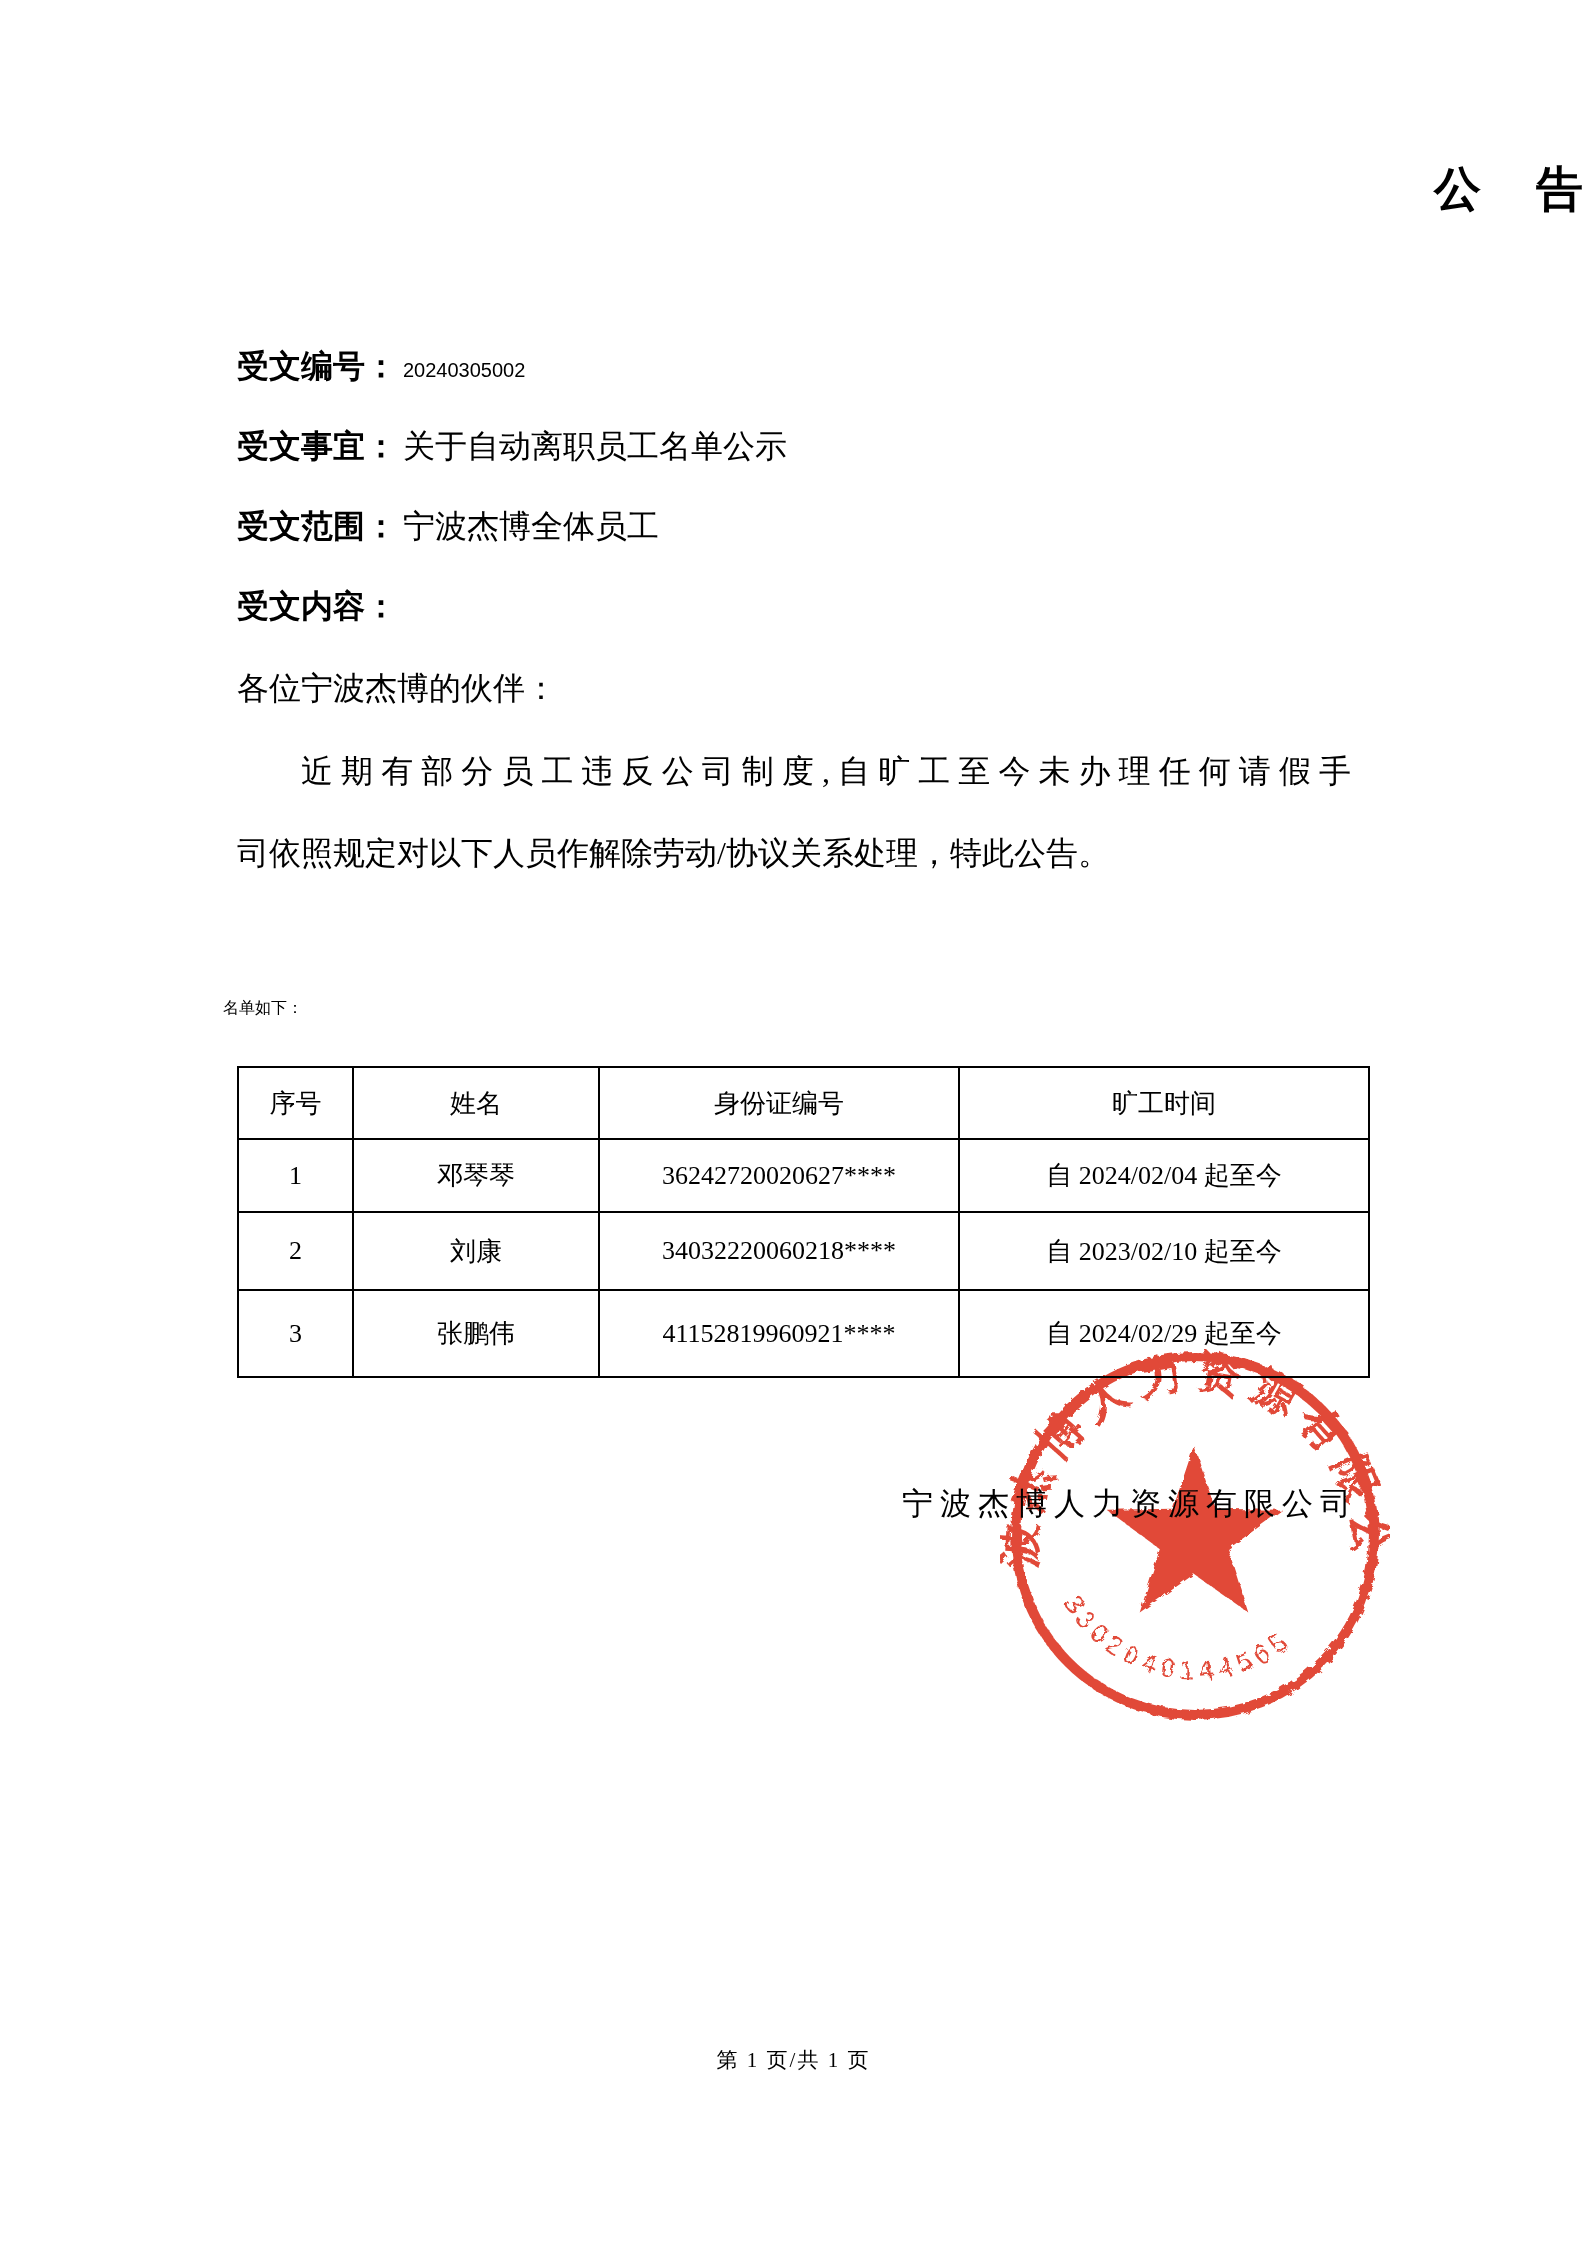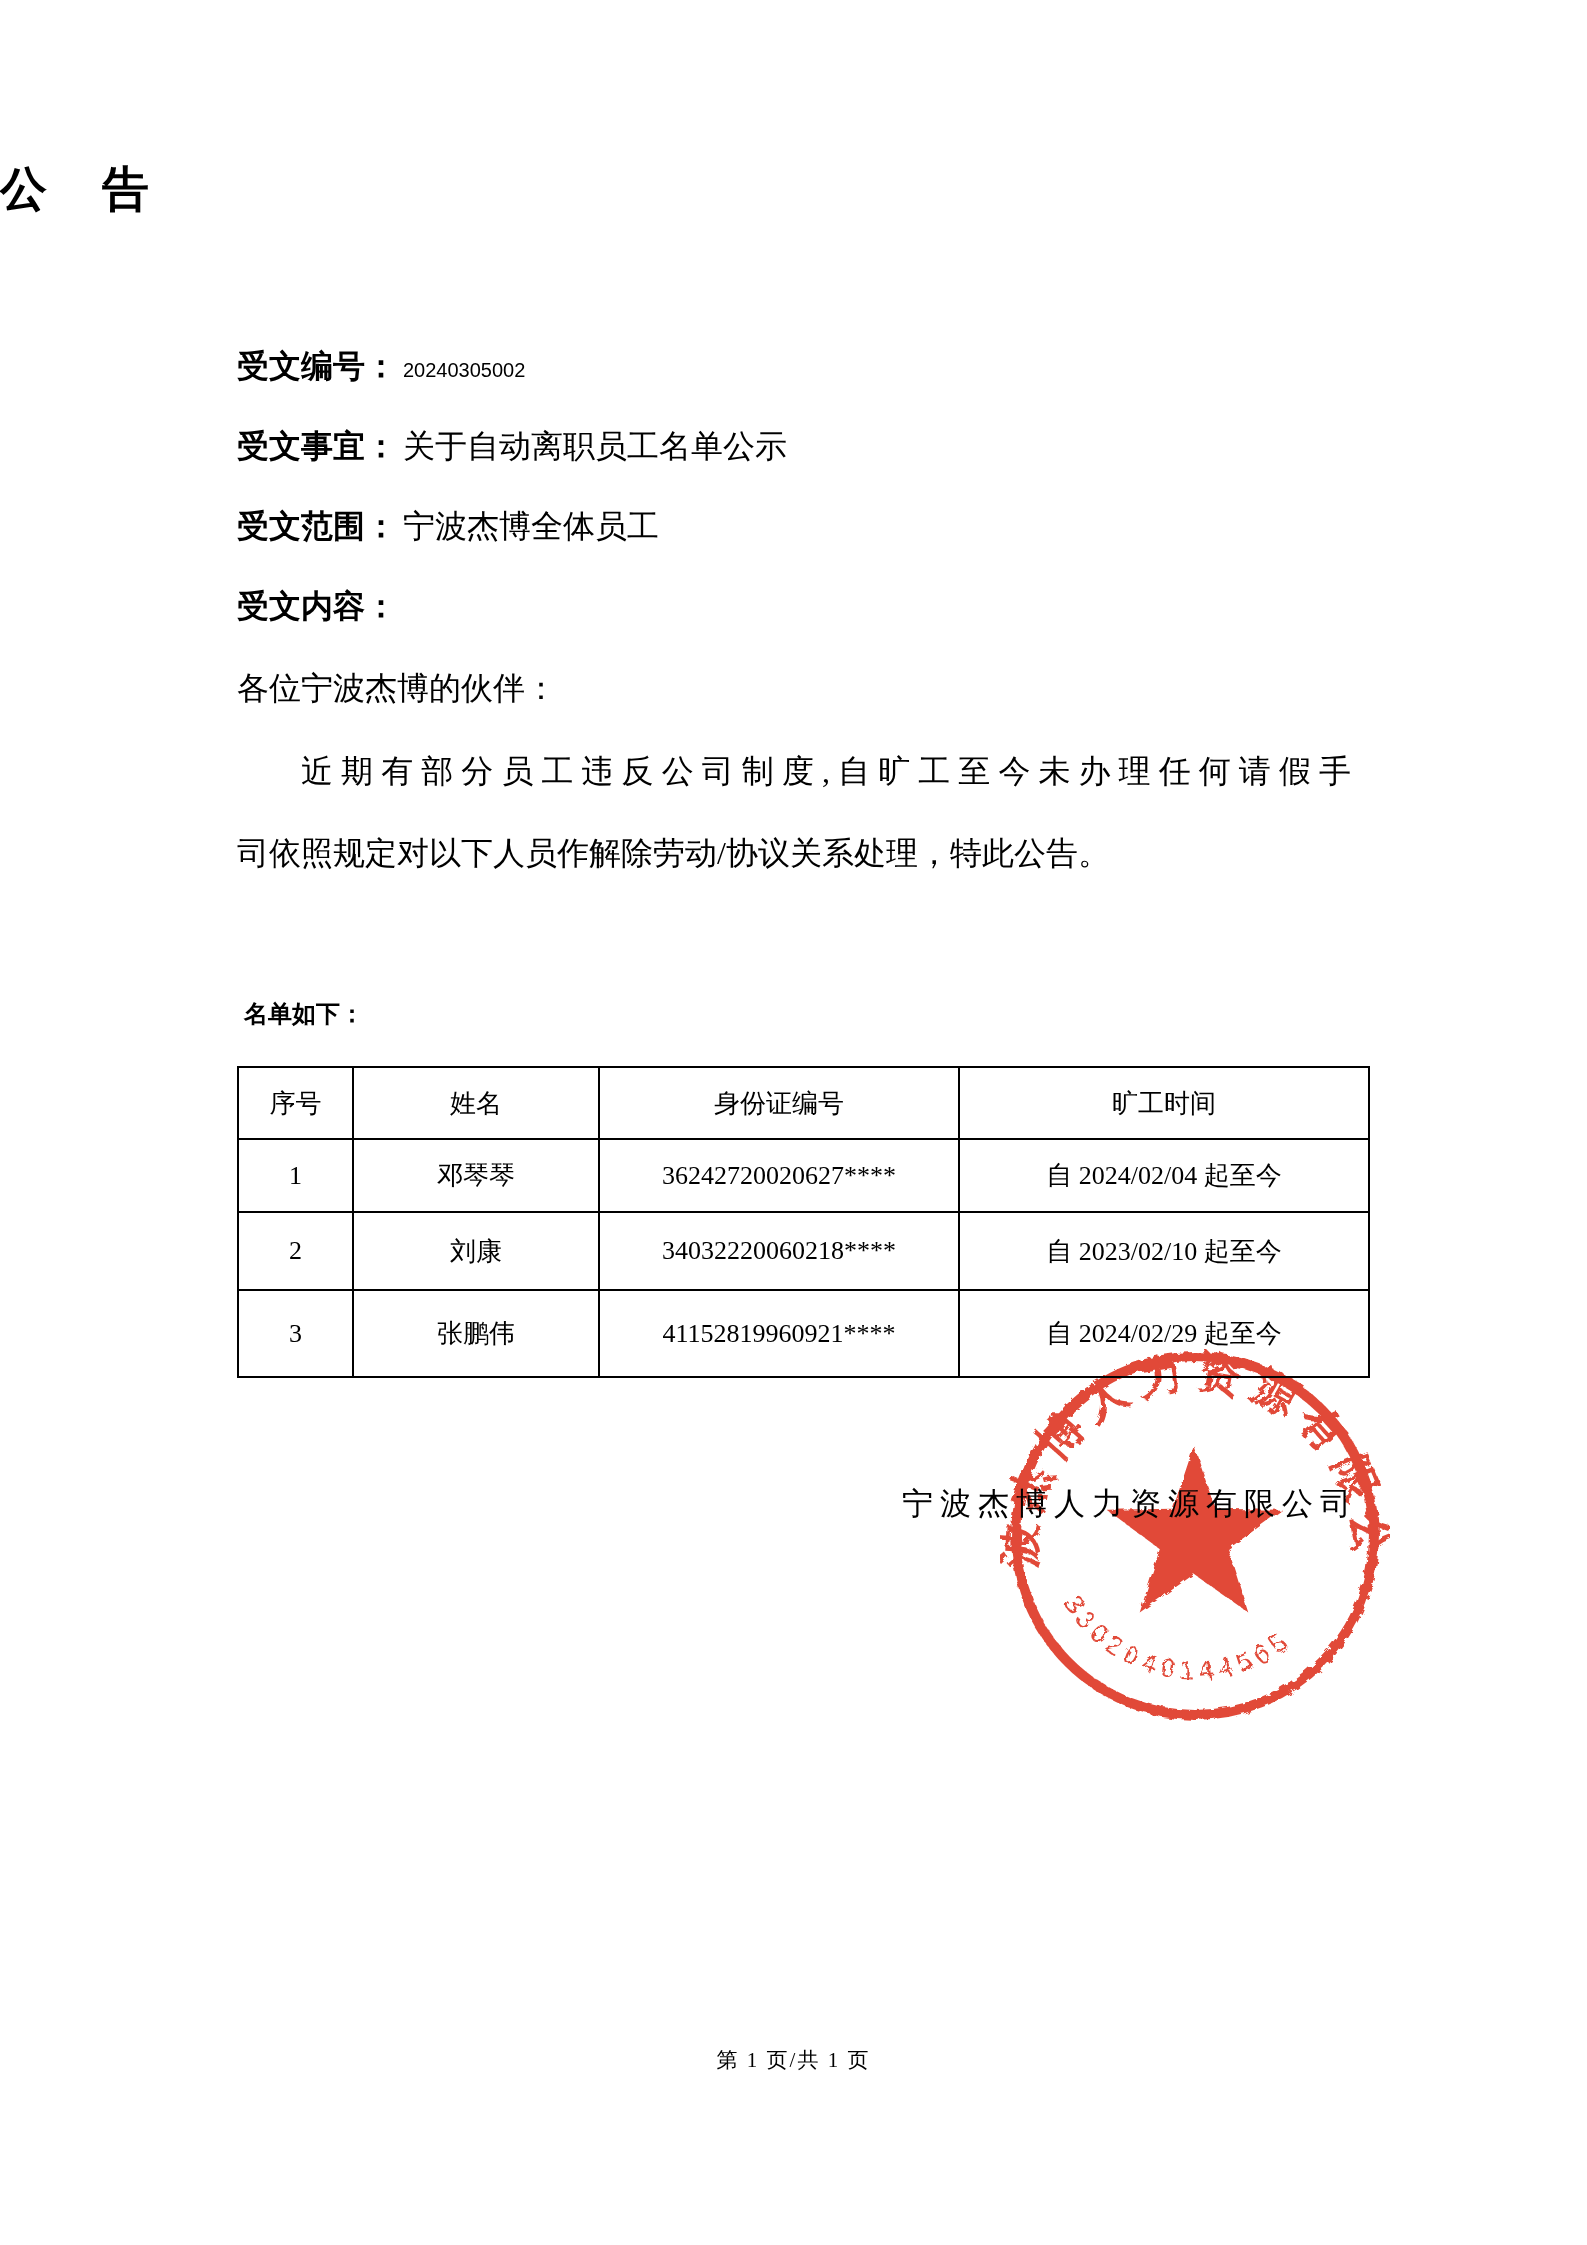--- a/index.html
+++ b/index.html
@@ -12,21 +12,21 @@
     font-family: "Liberation Serif", "DejaVu Serif", serif;
     color: #000;
   }
 
   .doc-title {
     position: absolute;
     top: 160px; left: 0;
     width: 100%;
     height: 58px;
     line-height: 58px;
-    text-align: left;
+    text-align: right;
     font-size: 47px;
     font-weight: bold;
     letter-spacing: 4px;
   }
 
   .body-text {
     position: absolute;
     left: 237px;
     top: 326px;
     width: 1114px;
@@ -39,23 +39,23 @@
     font-family: "Liberation Sans", "DejaVu Sans", sans-serif;
     font-size: 20px;
   }
   .salutation-line { height: 84px; line-height: 84px; }
   .para-line { height: 82px; line-height: 82px; white-space: nowrap; }
   .para-just { text-align: justify; text-align-last: justify; white-space: normal; height: 82px; overflow: hidden; }
   .para-indent { padding-left: 64px; }
 
   .list-label {
     position: absolute;
-    left: 244px; top: 998px;
-    font-size: 24px;
-    font-weight: bold;
+    left: 223px; top: 998px;
+    font-size: 16px;
+    font-weight: normal;
     font-family: "Liberation Sans", "DejaVu Sans", sans-serif;
   }
 
   table.roster {
     position: absolute;
     left: 237px; top: 1066px;
     width: 1131px;
     border-collapse: collapse;
     table-layout: fixed;
     border-radius: 26px;

